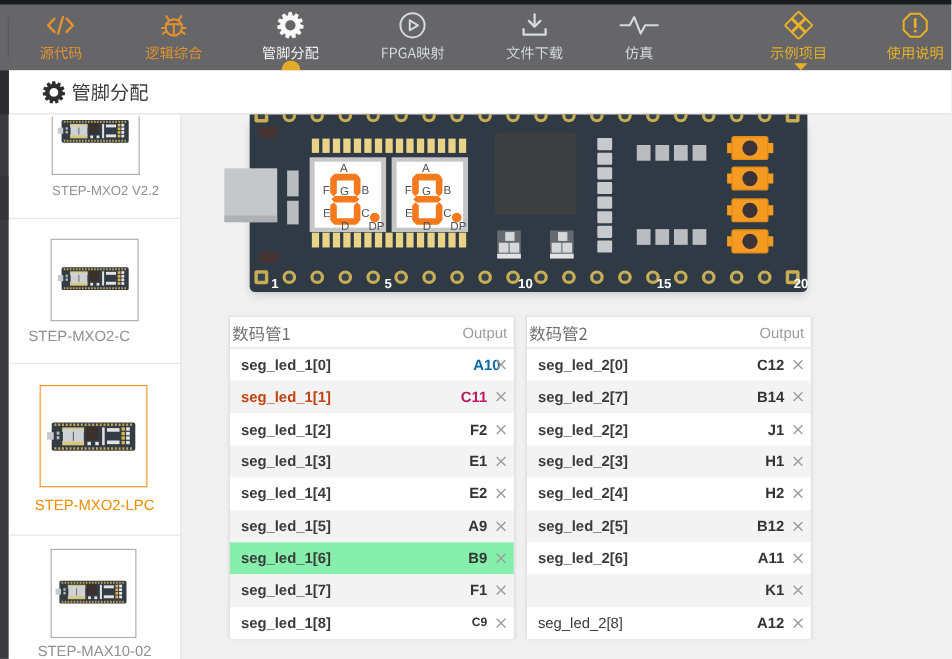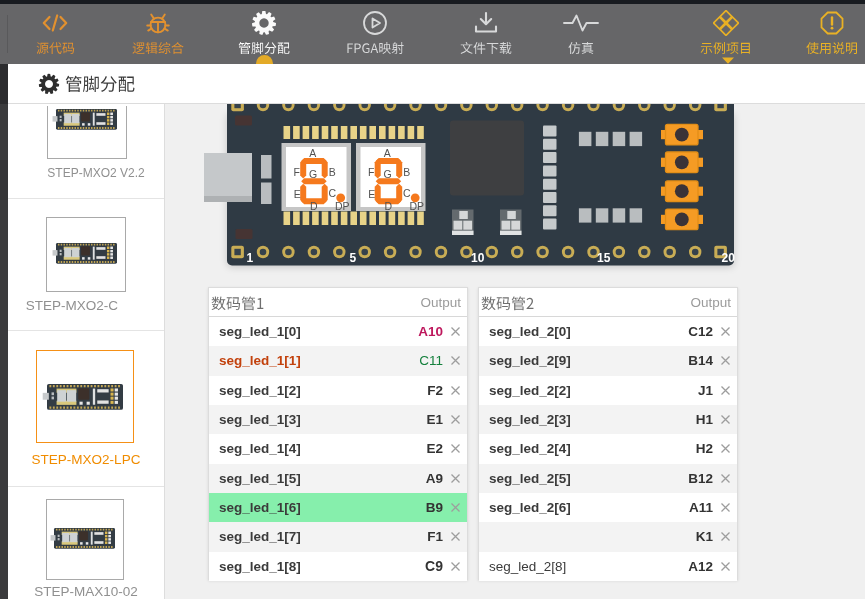--- a/index.html
+++ b/index.html
@@ -424,28 +424,28 @@
     </svg>
   <div style="position:absolute;left:208px;top:287px;width:260px;height:293px;background:#fff;border:1px solid #dcdcdc;box-sizing:border-box;box-shadow:0 1px 3px rgba(0,0,0,0.10)">
       <div style="position:absolute;left:0;top:0;width:100%;height:29px;border-bottom:1px solid #d8d8d8;box-sizing:border-box">
         <svg style="position:absolute;left:1.5px;top:6.0px;" width="53.3" height="18.8" viewBox="0 -100 355.5 125">
           <path d="M44 -82C42 -78 39 -72 37 -69L42 -66C44 -70 48 -75 51 -79ZM9 -79C11 -75 14 -70 15 -66L21 -69C20 -72 17 -78 14 -82ZM41 -26C39 -21 36 -16 32 -13C28 -14 24 -16 20 -18C22 -20 23 -23 25 -26ZM11 -15C16 -13 21 -11 26 -8C20 -4 12 -0 4 1C5 3 7 5 8 7C17 5 25 1 33 -5C36 -3 39 -1 41 1L46 -4C44 -6 41 -8 38 -10C43 -15 47 -22 50 -31L45 -33L44 -32H28L30 -38L23 -39C23 -37 22 -34 21 -32H7V-26H18C15 -22 13 -18 11 -15ZM26 -84V-65H5V-59H23C19 -53 11 -46 4 -44C5 -42 7 -40 8 -38C14 -41 21 -47 26 -53V-40H33V-54C38 -50 44 -46 46 -44L50 -49C48 -51 39 -56 34 -59H53V-65H33V-84ZM63 -83C60 -66 56 -49 48 -38C50 -37 53 -35 54 -34C56 -37 59 -42 61 -47C63 -37 66 -28 69 -20C64 -10 56 -3 45 2C46 4 49 7 49 8C60 3 67 -4 73 -13C78 -4 84 2 92 7C93 5 96 3 97 1C89 -3 82 -11 77 -20C82 -30 86 -43 88 -58H95V-65H66C68 -70 69 -76 70 -82ZM81 -58C79 -46 77 -36 73 -28C70 -37 67 -47 65 -58Z M141 -20V-14H179V-20ZM149 -65C148 -55 147 -42 146 -34H148L186 -34C184 -12 182 -3 180 -0C179 1 178 1 176 1C174 1 170 1 165 0C166 2 167 5 167 7C172 8 176 8 179 7C182 7 184 6 186 4C189 1 192 -10 194 -37C194 -38 194 -40 194 -40H182C183 -52 185 -68 186 -78L180 -78L179 -78H144V-71H178C177 -62 176 -50 174 -40H154C155 -48 156 -57 156 -64ZM105 -79V-72H117C114 -56 110 -42 103 -33C104 -31 106 -27 106 -25C108 -27 110 -30 112 -33V3H118V-5H136V-48H118C121 -55 123 -64 124 -72H139V-79ZM118 -41H130V-11H118Z M221 -44V8H229V5H277V8H284V-17H229V-24H279V-44ZM277 -1H229V-11H277ZM244 -62C245 -60 246 -58 247 -56H210V-39H217V-50H284V-39H292V-56H255C254 -58 252 -61 251 -64ZM229 -38H272V-29H229ZM217 -84C214 -76 210 -67 204 -62C206 -61 209 -59 211 -58C214 -61 216 -66 219 -70H226C228 -67 230 -62 231 -59L238 -61C237 -64 235 -67 233 -70H248V-76H221C222 -78 223 -81 224 -83ZM259 -84C257 -77 254 -70 249 -65C251 -64 254 -63 255 -62C258 -64 260 -67 261 -70H268C271 -66 274 -62 276 -59L282 -62C280 -64 278 -67 276 -70H294V-76H264C265 -78 266 -80 266 -83Z M309 0H349V-8H334V-73H327C323 -71 319 -69 312 -68V-62H325V-8H309Z" fill="#6f6f6f"></path>
         </svg>
         <div style="position:absolute;right:6px;top:0;height:29px;line-height:29px;font-size:13.5px;color:#9b9b9b">Output</div>
       </div>
       <div style="position:absolute;left:0;top:29px;width:100%;height:29.3px;background:#ffffff">
         <div style="position:absolute;left:10px;top:0;height:100%;display:flex;align-items:center;font-size:13.5px;font-weight:bold;color:#3b3b3b">seg_led_1[0]</div>
-        <div style="position:absolute;right:24px;top:0;height:100%;display:flex;align-items:center;font-size:13.5px;font-weight:bold;color:#be185d">A10</div>
+        <div style="position:absolute;right:12px;top:0;height:100%;display:flex;align-items:center;font-size:13.5px;font-weight:bold;color:#0369a1">A10</div>
         <svg style="position:absolute;right:6px;top:9.149999999999999px" width="11" height="11" viewBox="0 0 11 11">
           <path d="M1.5 1.5 L9.5 9.5 M9.5 1.5 L1.5 9.5" stroke="#9d9d9d" stroke-width="1.3"></path>
         </svg>
       </div>
       <div style="position:absolute;left:0;top:58.3px;width:100%;height:29.4px;background:#f3f3f3">
         <div style="position:absolute;left:10px;top:0;height:100%;display:flex;align-items:center;font-size:13.5px;font-weight:bold;color:#c2410c">seg_led_1[1]</div>
-        <div style="position:absolute;right:24px;top:0;height:100%;display:flex;align-items:center;font-size:13.5px;font-weight:normal;color:#15803d">C11</div>
+        <div style="position:absolute;right:24px;top:0;height:100%;display:flex;align-items:center;font-size:13.5px;font-weight:bold;color:#be185d">C11</div>
         <svg style="position:absolute;right:6px;top:9.200000000000003px" width="11" height="11" viewBox="0 0 11 11">
           <path d="M1.5 1.5 L9.5 9.5 M9.5 1.5 L1.5 9.5" stroke="#9d9d9d" stroke-width="1.3"></path>
         </svg>
       </div>
       <div style="position:absolute;left:0;top:87.7px;width:100%;height:29.3px;background:#ffffff">
         <div style="position:absolute;left:10px;top:0;height:100%;display:flex;align-items:center;font-size:13.5px;font-weight:bold;color:#3b3b3b">seg_led_1[2]</div>
         <div style="position:absolute;right:24px;top:0;height:100%;display:flex;align-items:center;font-size:13.5px;font-weight:bold;color:#333">F2</div>
         <svg style="position:absolute;right:6px;top:9.149999999999999px" width="11" height="11" viewBox="0 0 11 11">
           <path d="M1.5 1.5 L9.5 9.5 M9.5 1.5 L1.5 9.5" stroke="#9d9d9d" stroke-width="1.3"></path>
         </svg>
@@ -480,42 +480,42 @@
       </div>
       <div style="position:absolute;left:0;top:234.3px;width:100%;height:29.4px;background:#f3f3f3">
         <div style="position:absolute;left:10px;top:0;height:100%;display:flex;align-items:center;font-size:13.5px;font-weight:bold;color:#3b3b3b">seg_led_1[7]</div>
         <div style="position:absolute;right:24px;top:0;height:100%;display:flex;align-items:center;font-size:13.5px;font-weight:bold;color:#333">F1</div>
         <svg style="position:absolute;right:6px;top:9.199999999999989px" width="11" height="11" viewBox="0 0 11 11">
           <path d="M1.5 1.5 L9.5 9.5 M9.5 1.5 L1.5 9.5" stroke="#9d9d9d" stroke-width="1.3"></path>
         </svg>
       </div>
       <div style="position:absolute;left:0;top:263.7px;width:100%;height:29.3px;background:#ffffff">
         <div style="position:absolute;left:10px;top:0;height:100%;display:flex;align-items:center;font-size:13.5px;font-weight:bold;color:#3b3b3b">seg_led_1[8]</div>
-        <div style="position:absolute;right:24px;top:0;height:100%;display:flex;align-items:center;font-size:14px;font-weight:bold;color:#333">C9</div>
+        <div style="position:absolute;right:24px;top:0;height:100%;display:flex;align-items:center;font-size:11px;font-weight:bold;color:#333">C9</div>
         <svg style="position:absolute;right:6px;top:9.150000000000006px" width="11" height="11" viewBox="0 0 11 11">
           <path d="M1.5 1.5 L9.5 9.5 M9.5 1.5 L1.5 9.5" stroke="#9d9d9d" stroke-width="1.3"></path>
         </svg>
       </div>
     </div>
     <div style="position:absolute;left:478px;top:287px;width:260px;height:293px;background:#fff;border:1px solid #dcdcdc;box-sizing:border-box;box-shadow:0 1px 3px rgba(0,0,0,0.10)">
       <div style="position:absolute;left:0;top:0;width:100%;height:29px;border-bottom:1px solid #d8d8d8;box-sizing:border-box">
         <svg style="position:absolute;left:1.5px;top:6.0px;" width="53.3" height="18.8" viewBox="0 -100 355.5 125">
           <path d="M44 -82C42 -78 39 -72 37 -69L42 -66C44 -70 48 -75 51 -79ZM9 -79C11 -75 14 -70 15 -66L21 -69C20 -72 17 -78 14 -82ZM41 -26C39 -21 36 -16 32 -13C28 -14 24 -16 20 -18C22 -20 23 -23 25 -26ZM11 -15C16 -13 21 -11 26 -8C20 -4 12 -0 4 1C5 3 7 5 8 7C17 5 25 1 33 -5C36 -3 39 -1 41 1L46 -4C44 -6 41 -8 38 -10C43 -15 47 -22 50 -31L45 -33L44 -32H28L30 -38L23 -39C23 -37 22 -34 21 -32H7V-26H18C15 -22 13 -18 11 -15ZM26 -84V-65H5V-59H23C19 -53 11 -46 4 -44C5 -42 7 -40 8 -38C14 -41 21 -47 26 -53V-40H33V-54C38 -50 44 -46 46 -44L50 -49C48 -51 39 -56 34 -59H53V-65H33V-84ZM63 -83C60 -66 56 -49 48 -38C50 -37 53 -35 54 -34C56 -37 59 -42 61 -47C63 -37 66 -28 69 -20C64 -10 56 -3 45 2C46 4 49 7 49 8C60 3 67 -4 73 -13C78 -4 84 2 92 7C93 5 96 3 97 1C89 -3 82 -11 77 -20C82 -30 86 -43 88 -58H95V-65H66C68 -70 69 -76 70 -82ZM81 -58C79 -46 77 -36 73 -28C70 -37 67 -47 65 -58Z M141 -20V-14H179V-20ZM149 -65C148 -55 147 -42 146 -34H148L186 -34C184 -12 182 -3 180 -0C179 1 178 1 176 1C174 1 170 1 165 0C166 2 167 5 167 7C172 8 176 8 179 7C182 7 184 6 186 4C189 1 192 -10 194 -37C194 -38 194 -40 194 -40H182C183 -52 185 -68 186 -78L180 -78L179 -78H144V-71H178C177 -62 176 -50 174 -40H154C155 -48 156 -57 156 -64ZM105 -79V-72H117C114 -56 110 -42 103 -33C104 -31 106 -27 106 -25C108 -27 110 -30 112 -33V3H118V-5H136V-48H118C121 -55 123 -64 124 -72H139V-79ZM118 -41H130V-11H118Z M221 -44V8H229V5H277V8H284V-17H229V-24H279V-44ZM277 -1H229V-11H277ZM244 -62C245 -60 246 -58 247 -56H210V-39H217V-50H284V-39H292V-56H255C254 -58 252 -61 251 -64ZM229 -38H272V-29H229ZM217 -84C214 -76 210 -67 204 -62C206 -61 209 -59 211 -58C214 -61 216 -66 219 -70H226C228 -67 230 -62 231 -59L238 -61C237 -64 235 -67 233 -70H248V-76H221C222 -78 223 -81 224 -83ZM259 -84C257 -77 254 -70 249 -65C251 -64 254 -63 255 -62C258 -64 260 -67 261 -70H268C271 -66 274 -62 276 -59L282 -62C280 -64 278 -67 276 -70H294V-76H264C265 -78 266 -80 266 -83Z M304 0H350V-8H330C326 -8 322 -8 318 -7C335 -24 347 -38 347 -53C347 -66 339 -75 326 -75C316 -75 310 -70 304 -64L309 -59C313 -64 318 -67 324 -67C334 -67 338 -61 338 -53C338 -40 327 -26 304 -5Z" fill="#6f6f6f"></path>
         </svg>
         <div style="position:absolute;right:6px;top:0;height:29px;line-height:29px;font-size:13.5px;color:#9b9b9b">Output</div>
       </div>
       <div style="position:absolute;left:0;top:29px;width:100%;height:29.3px;background:#ffffff">
         <div style="position:absolute;left:10px;top:0;height:100%;display:flex;align-items:center;font-size:13.5px;font-weight:bold;color:#3b3b3b">seg_led_2[0]</div>
         <div style="position:absolute;right:24px;top:0;height:100%;display:flex;align-items:center;font-size:13.5px;font-weight:bold;color:#333">C12</div>
         <svg style="position:absolute;right:6px;top:9.149999999999999px" width="11" height="11" viewBox="0 0 11 11">
           <path d="M1.5 1.5 L9.5 9.5 M9.5 1.5 L1.5 9.5" stroke="#9d9d9d" stroke-width="1.3"></path>
         </svg>
       </div>
       <div style="position:absolute;left:0;top:58.3px;width:100%;height:29.4px;background:#f3f3f3">
-        <div style="position:absolute;left:10px;top:0;height:100%;display:flex;align-items:center;font-size:13.5px;font-weight:bold;color:#3b3b3b">seg_led_2[9]</div>
+        <div style="position:absolute;left:10px;top:0;height:100%;display:flex;align-items:center;font-size:13.5px;font-weight:bold;color:#3b3b3b">seg_led_2[7]</div>
         <div style="position:absolute;right:24px;top:0;height:100%;display:flex;align-items:center;font-size:13.5px;font-weight:bold;color:#333">B14</div>
         <svg style="position:absolute;right:6px;top:9.200000000000003px" width="11" height="11" viewBox="0 0 11 11">
           <path d="M1.5 1.5 L9.5 9.5 M9.5 1.5 L1.5 9.5" stroke="#9d9d9d" stroke-width="1.3"></path>
         </svg>
       </div>
       <div style="position:absolute;left:0;top:87.7px;width:100%;height:29.3px;background:#ffffff">
         <div style="position:absolute;left:10px;top:0;height:100%;display:flex;align-items:center;font-size:13.5px;font-weight:bold;color:#3b3b3b">seg_led_2[2]</div>
         <div style="position:absolute;right:24px;top:0;height:100%;display:flex;align-items:center;font-size:13.5px;font-weight:bold;color:#333">J1</div>
         <svg style="position:absolute;right:6px;top:9.149999999999999px" width="11" height="11" viewBox="0 0 11 11">
           <path d="M1.5 1.5 L9.5 9.5 M9.5 1.5 L1.5 9.5" stroke="#9d9d9d" stroke-width="1.3"></path>

